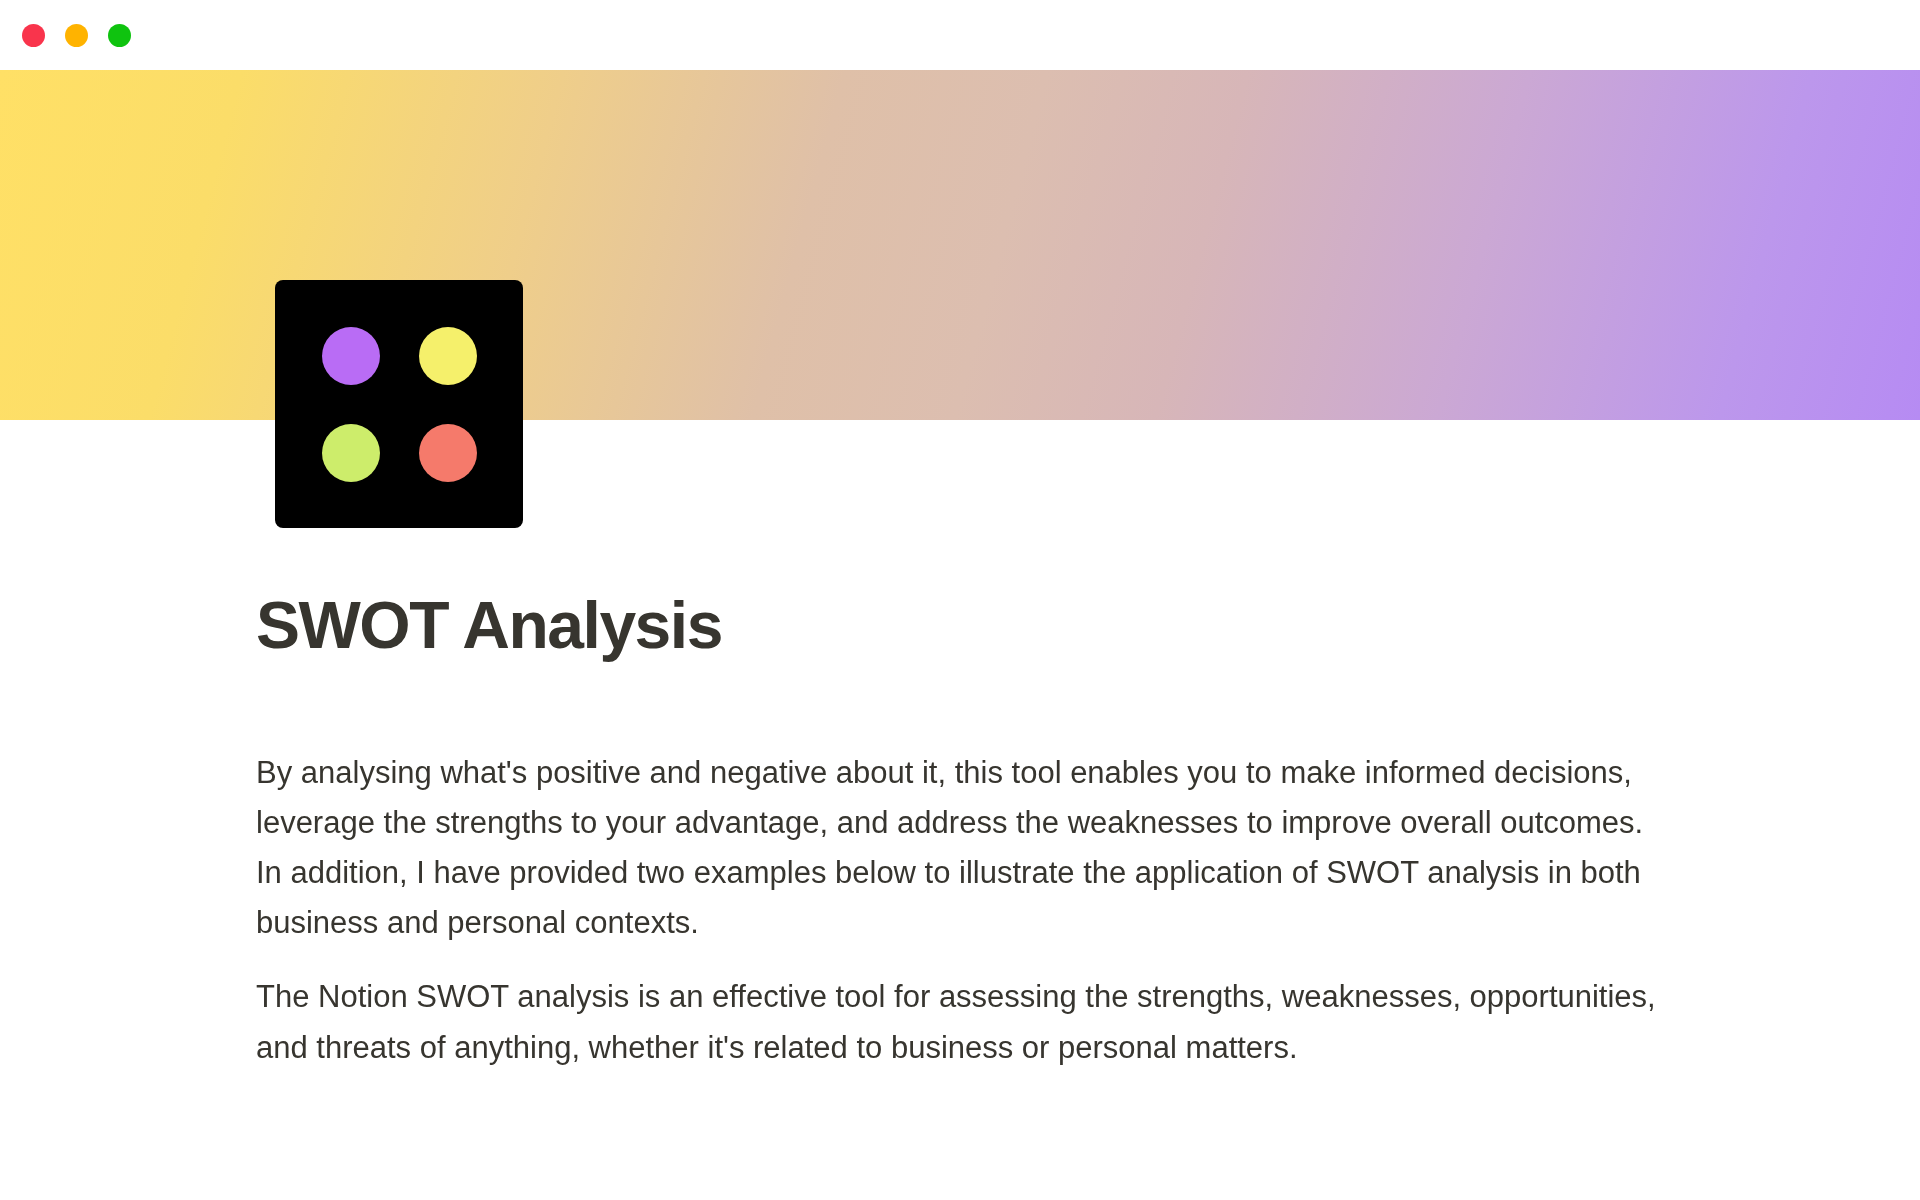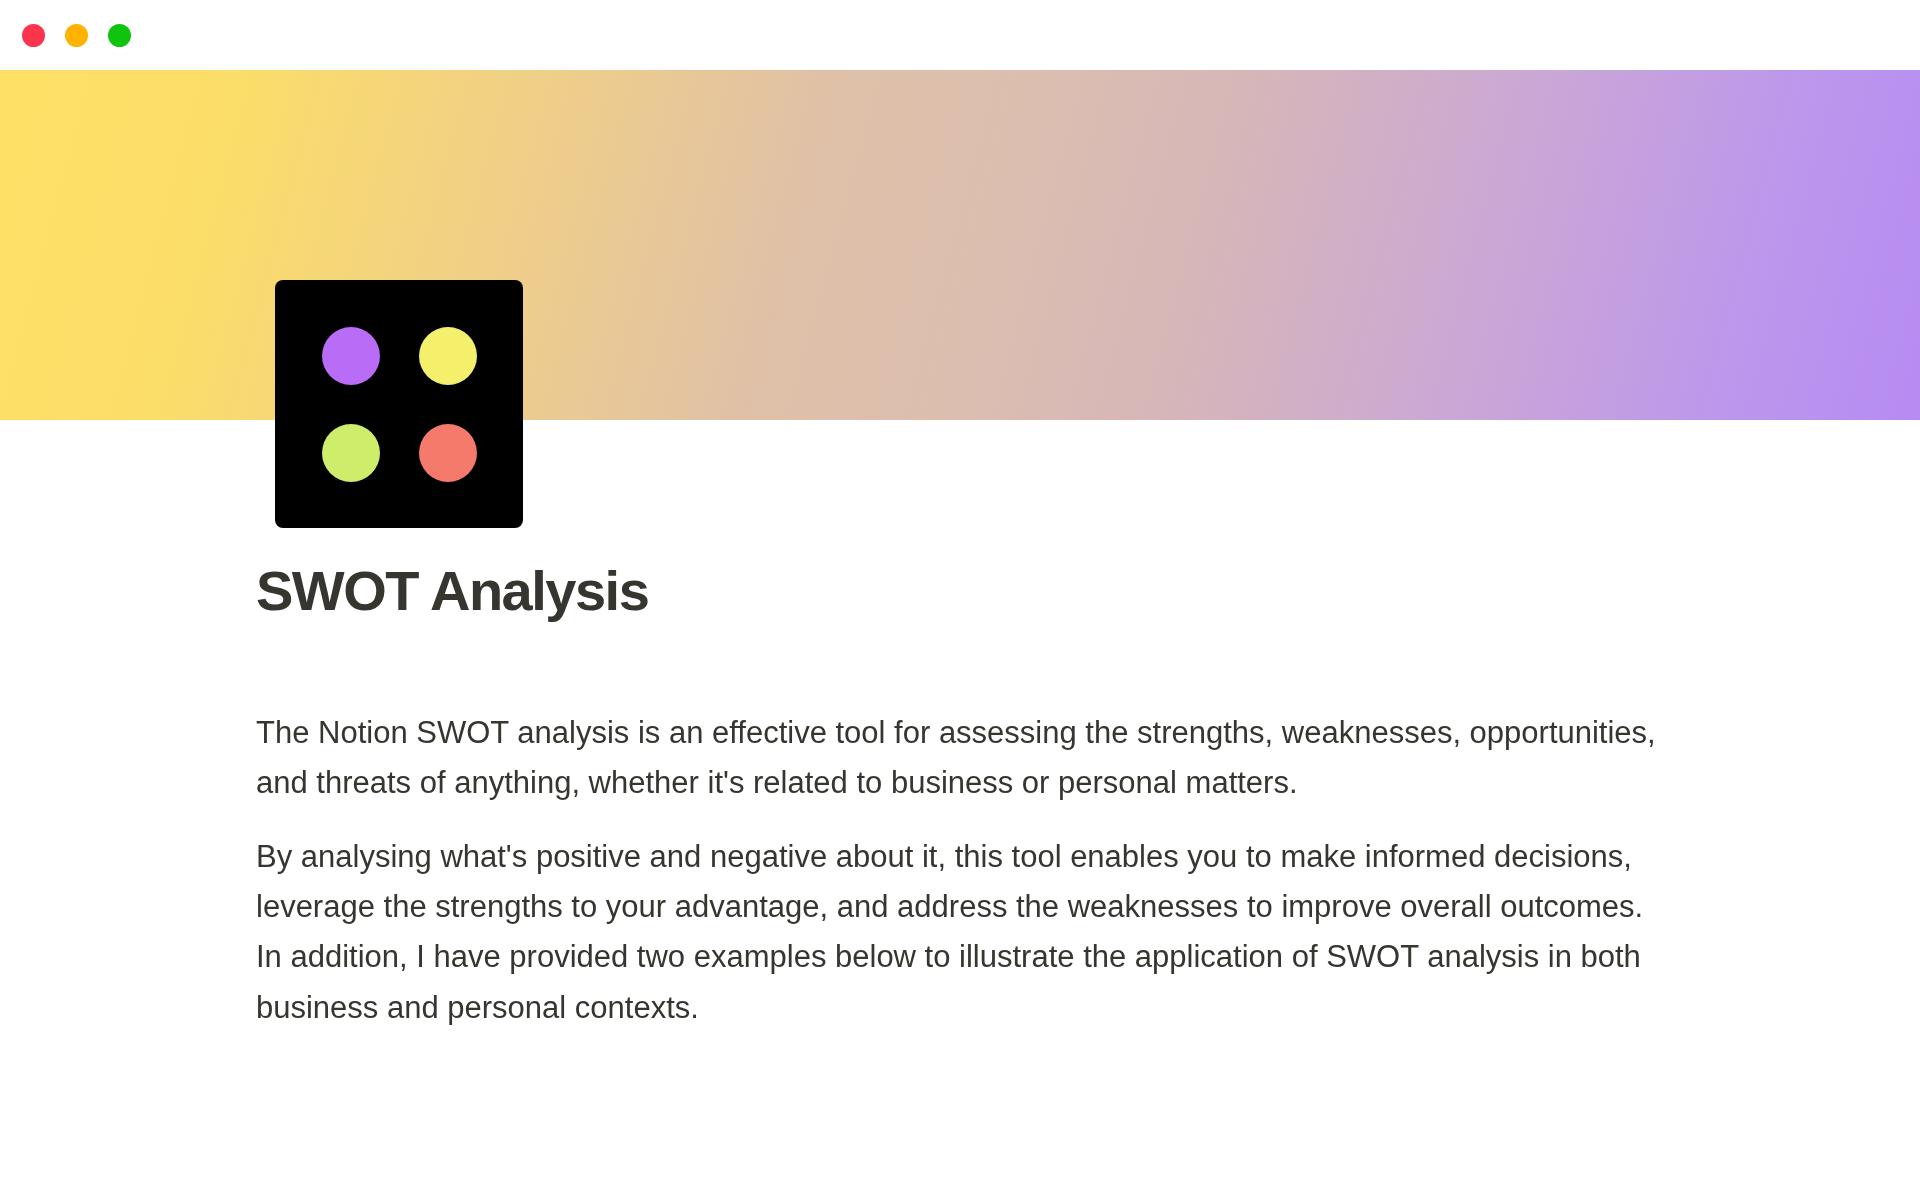--- a/index.html
+++ b/index.html
@@ -104,26 +104,27 @@
   .content {
     position:absolute;
     left:0;
     top:560px;
     width:1920px;
     padding-left:256px;
     padding-right:256px;
   }
 
   .page-title {
-    font-size:56px;
+    font-size:66px;
     font-weight:700;
     letter-spacing:-1.5px;
     color:#37352F;
     line-height:1.1;
     margin-bottom:86px;
+    margin-top:29px;
   }
 
   .para {
     font-size:31px;
     line-height:1.62;
     color:#37352F;
     max-width:1404px;
     margin-bottom:24px;
     font-weight:400;
   }
@@ -155,18 +156,18 @@
       <span class="icon-circle c-lime"></span>
     </span>
     <span class="icon-cell">
       <span class="icon-circle c-salmon"></span>
     </span>
   </div>
 
   <div class="content">
     <h1 class="page-title">SWOT Analysis</h1>
 
+    <p class="para">By analysing what's positive and negative about it, this tool enables you to make informed decisions, leverage the strengths to your advantage, and address the weaknesses to improve overall outcomes. In addition, I have provided two examples below to illustrate the application of SWOT analysis in both business and personal contexts.</p>
+
     <p class="para">The Notion SWOT analysis is an effective tool for assessing the strengths, weaknesses, opportunities, and threats of anything, whether it's related to business or personal matters.</p>
-
-    <p class="para">By analysing what's positive and negative about it, this tool enables you to make informed decisions, leverage the strengths to your advantage, and address the weaknesses to improve overall outcomes. In addition, I have provided two examples below to illustrate the application of SWOT analysis in both business and personal contexts.</p>
   </div>
 
 </div>
 
 </body></html>

